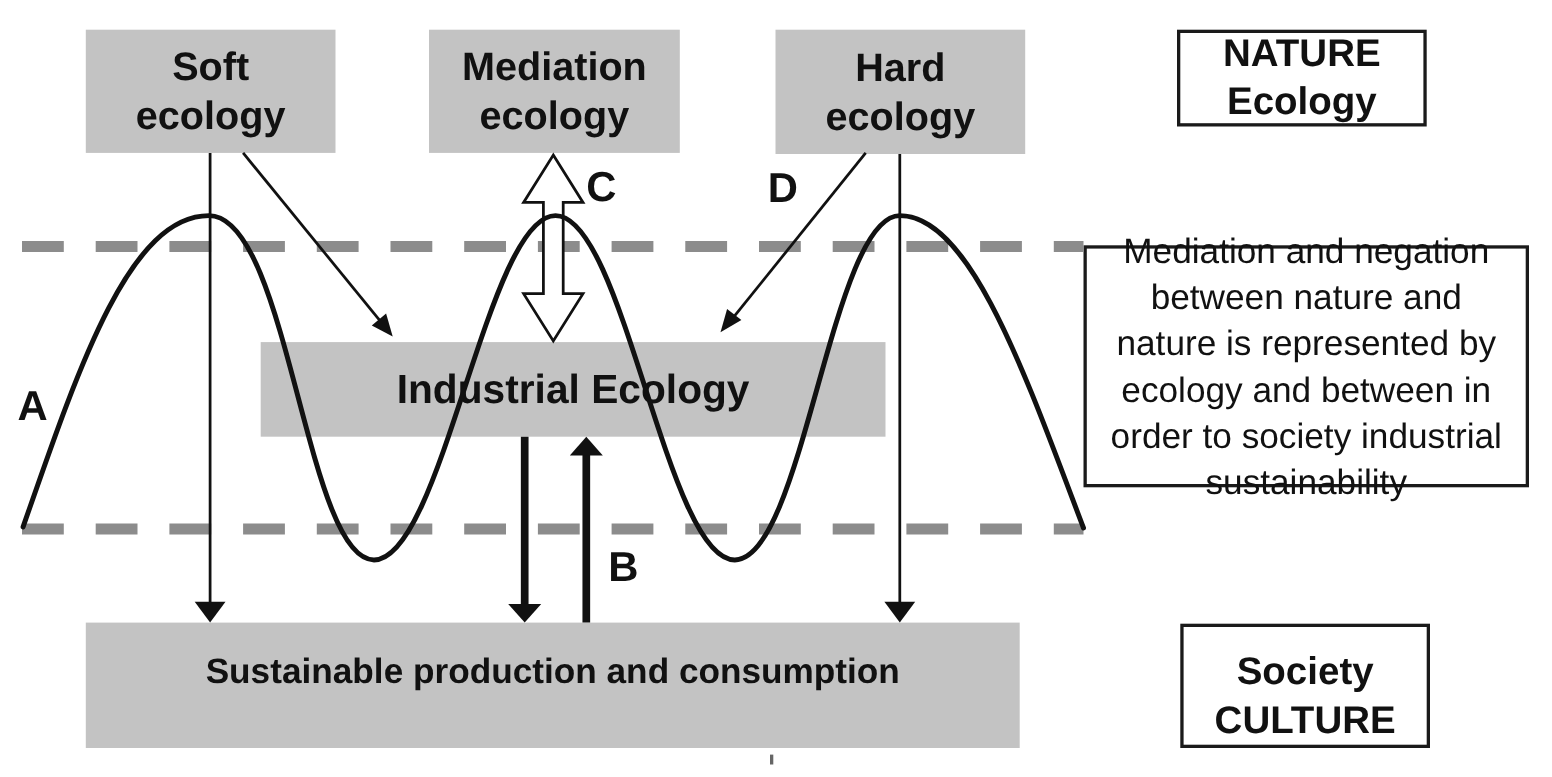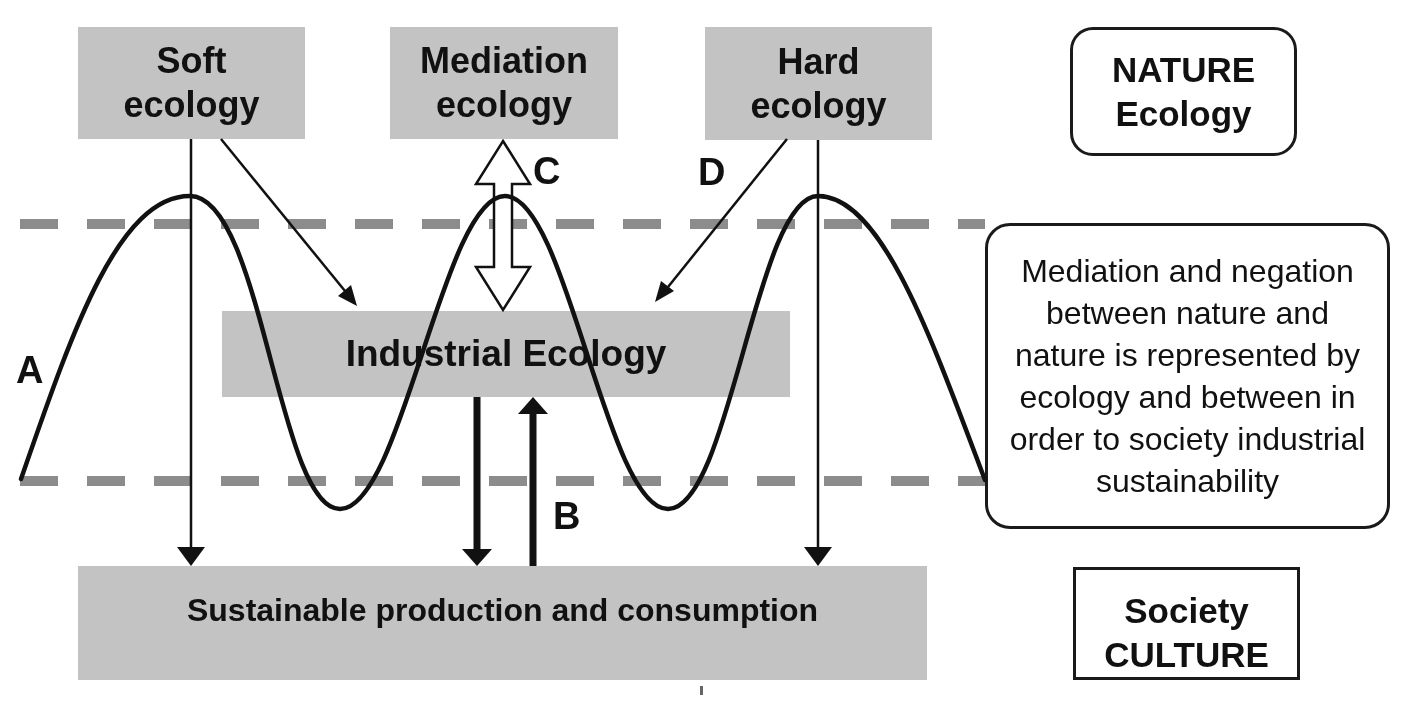--- a/index.html
+++ b/index.html
@@ -12,21 +12,21 @@
     background:var(--box-fill,#c3c3c3);color:#111;
     display:flex;flex-direction:column;align-items:center;justify-content:center;
     text-align:center;font-weight:bold;
   }
   .topbox{font-size:36px;line-height:44px;}
   .wbox{
     background:#fff;border:3px solid #1a1a1a;color:#111;
     display:flex;flex-direction:column;align-items:center;justify-content:center;
     text-align:center;font-weight:bold;font-size:35px;line-height:44px;
   }
-  .bandbox{font-size:37px;}
+  .bandbox{font-size:37px;margin-left:15px;}
   .bottombox{justify-content:flex-start;padding-top:26px;font-size:32px;}
   .medbox{
     background:#fff;border:3px solid #1a1a1a;color:#111;
     display:flex;flex-direction:column;align-items:center;justify-content:center;
     text-align:center;font-weight:normal;font-size:32px;line-height:42px;
   }
   .biglabel{
     position:absolute;color:#111;font-weight:bold;font-size:38px;line-height:38px;
   }
   svg.overlay{position:absolute;left:0;top:0;width:1411px;height:706px;pointer-events:none;}
@@ -53,31 +53,31 @@
   </div>
 
   <div class="abox gbox bandbox" style="left:222px;top:311px;width:568px;height:86px;">
     <span>Industrial Ecology</span>
   </div>
 
   <div class="abox gbox bottombox" style="left:78px;top:566px;width:849px;height:114px;">
     <span>Sustainable production and consumption</span>
   </div>
 
-  <div class="abox wbox" style="left:1070px;top:27px;width:227px;height:129px;border-radius:23px;">
+  <div class="abox wbox" style="left:1070px;top:27px;width:227px;height:88px;">
     <span>NATURE</span>
     <span>Ecology</span>
   </div>
 
   <div class="abox wbox" style="left:1073px;top:567px;width:227px;height:113px;justify-content:flex-end;">
     <span>Society</span>
     <span>CULTURE</span>
   </div>
 
-  <div class="abox medbox" style="left:985px;top:223px;width:405px;height:306px;padding:4px 10px;border-radius:25px;">
+  <div class="abox medbox" style="left:985px;top:223px;width:405px;height:220px;padding:4px 10px;">
     <span>Mediation and negation</span>
     <span>between nature and</span>
     <span>nature is represented by</span>
     <span>ecology and between in</span>
     <span>order to society industrial</span>
     <span>sustainability</span>
   </div>
 
   <svg class="overlay" viewBox="0 0 1411 706">
 

